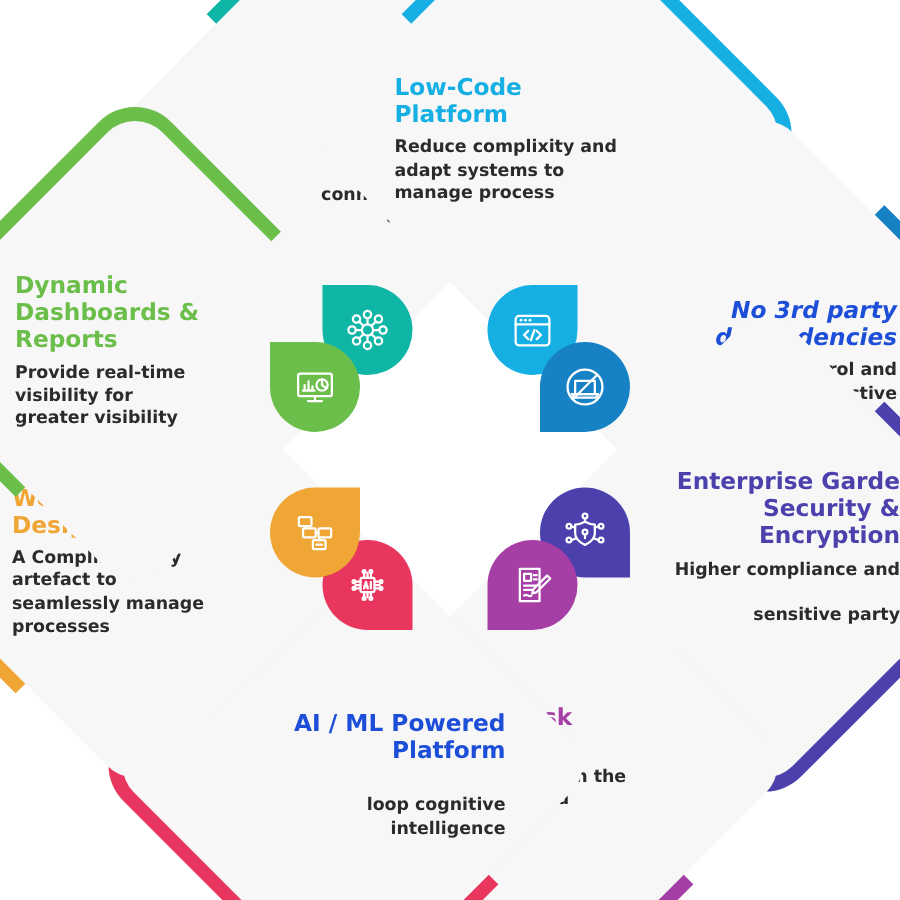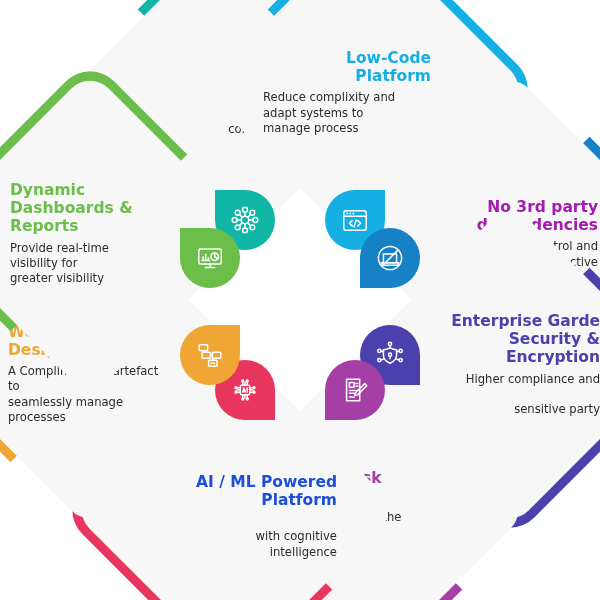--- a/index.html
+++ b/index.html
@@ -20,21 +20,21 @@
      border-radius:26px;
      background:#f7f7f7;
      transform:rotate(45deg);
   }
   .panel .txt{
      position:absolute;left:0;top:0;width:232px;height:232px;
      display:flex;flex-direction:column;justify-content:center;
      box-sizing:border-box;
   }
   .ttl{font-weight:700;font-size:15.5px;line-height:1.17;margin:0 0 5px 0;}
-  .dsc{font-size:11.6px;line-height:1.33;color:#2b2b2b;margin:0;}
+  .dsc{font-size:11.6px;line-height:1.33;color:#2b2b2b;margin:0;font-weight:bold;}
 
   
   .petal{position:absolute;width:60px;height:60px;}
   .petal .shp{position:absolute;inset:0;}
   .petal svg.gl{position:absolute;left:50%;top:50%;
       transform:translate(-50%,-50%);width:30px;height:30px;}
   .gl path,.gl circle,.gl rect,.gl line,.gl polyline,.gl polygon{
       fill:none;stroke:#ffffff;stroke-width:1.6;
       stroke-linecap:round;stroke-linejoin:round;}
   .gl .fl{fill:#ffffff;stroke:none;}
@@ -58,37 +58,37 @@
         <span>connections across</span><br>
         <span>any systems</span>
       </div>
     </div>
   </div>
 
   <div class="panel" style="left:249px;top:-27px;">
     <div class="band" style="background:#16AFE3;clip-path:polygon(-20% -20%,120% -20%,120% 55%,-20% 55%);"></div>
     <div class="face"></div>
     <div class="txt" style="padding:76px 50px 0 14px;text-align:left;justify-content:flex-start;">
-      <div class="ttl" style="color:#16AFE3;text-align:right;">
+      <div class="ttl" style="color:#16AFE3;">
         <span>Low-Code</span><br>
         <span>Platform</span>
       </div>
       <div class="dsc">
         <span>Reduce complixity and</span><br>
         <span>adapt systems to</span><br>
         <span>manage process</span>
       </div>
     </div>
   </div>
 
   <div class="panel" style="left:394px;top:118px;">
     <div class="band" style="background:#1681C4;clip-path:polygon(45% -20%,120% -20%,120% 120%,45% 120%);"></div>
     <div class="face"></div>
     <div class="txt" style="padding:0 28px 0 62px;text-align:right;">
-      <div class="ttl" style="color:#a21caf;">
+      <div class="ttl" style="color:#1d4ed8;font-style:italic;">
         <span>No 3rd party</span><br>
         <span>dependencies</span>
       </div>
       <div class="dsc">
         <span>Better control and</span><br>
         <span>cost effective</span>
       </div>
     </div>
   </div>
 
@@ -128,21 +128,21 @@
   <div class="panel" style="left:119px;top:394px;">
     <div class="band" style="background:#E8365E;clip-path:polygon(-20% 45%,120% 45%,120% 120%,-20% 120%);"></div>
     <div class="face"></div>
     <div class="txt" style="padding:0 14px 66px 46px;text-align:right;justify-content:flex-end;">
       <div class="ttl" style="color:#1d4ed8;">
         <span>AI / ML Powered</span><br>
         <span>Platform</span>
       </div>
       <div class="dsc">
         <br>
-        <span>with cognitive</span><br>
+        <span>loop cognitive</span><br>
         <span>intelligence</span>
       </div>
     </div>
   </div>
 
   <div class="panel" style="left:-26px;top:249px;">
     <div class="band" style="background:#EFA635;clip-path:polygon(-20% -20%,55% -20%,55% 120%,-20% 120%);"></div>
     <div class="face"></div>
     <div class="txt" style="padding:0 46px 0 34px;text-align:left;">
       <div class="ttl" style="color:#EFA635;">

